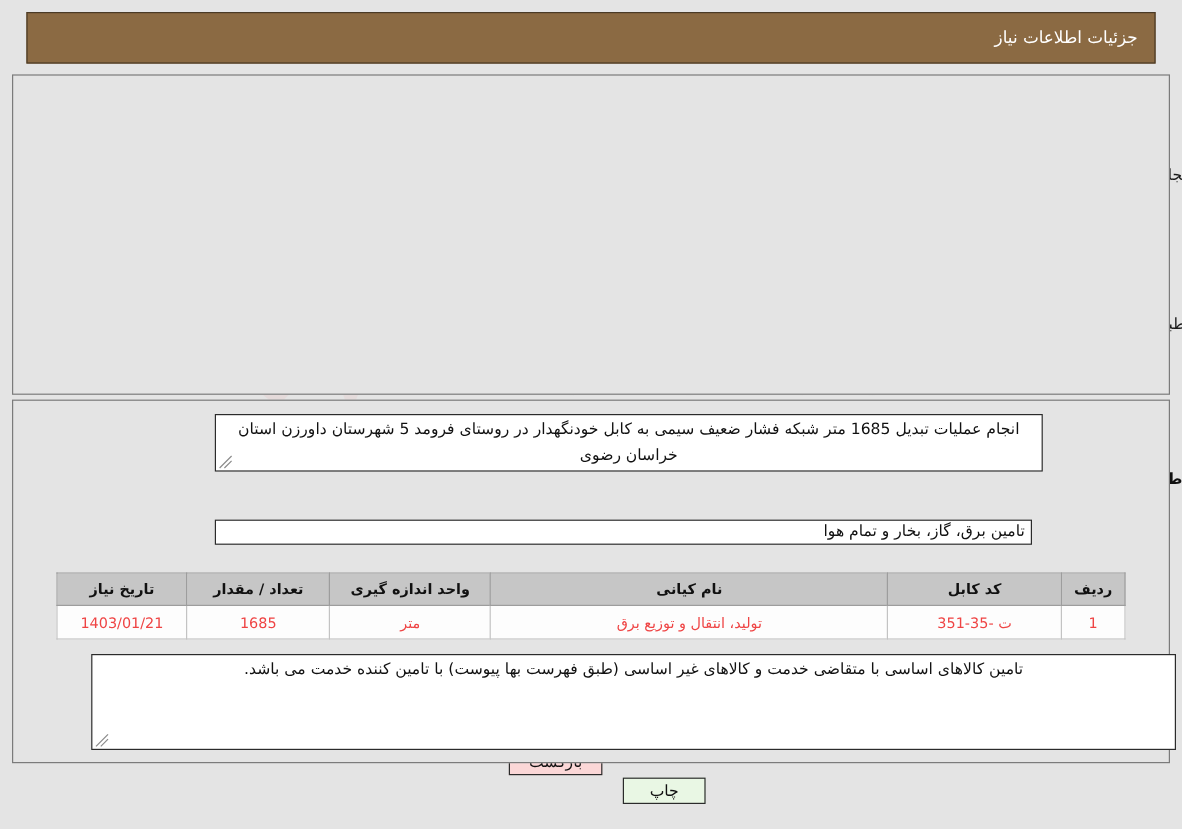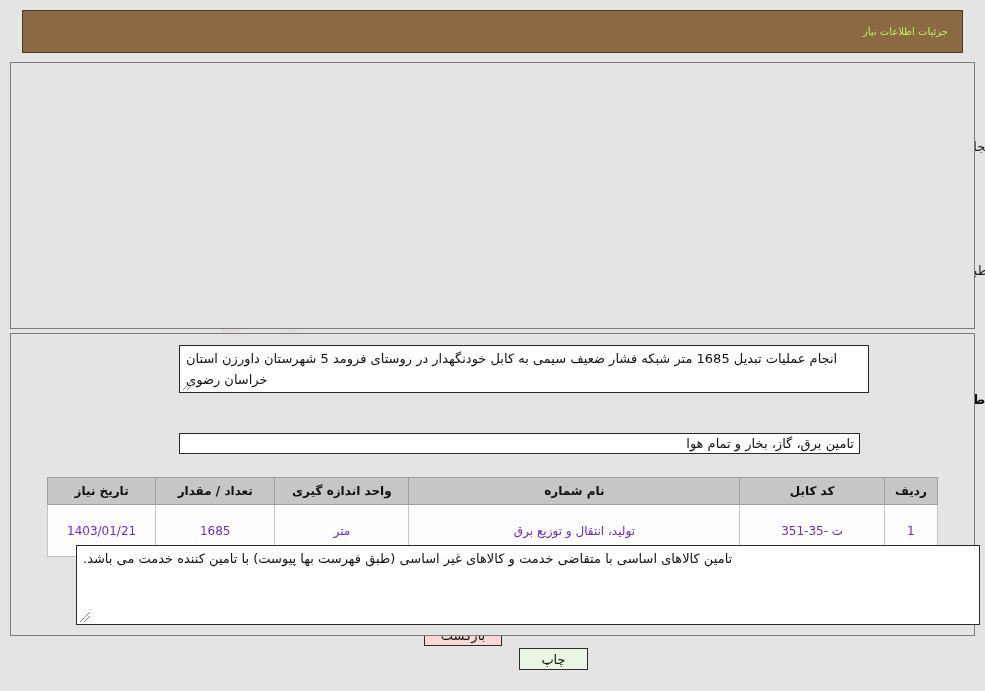--- a/index.html
+++ b/index.html
@@ -38,22 +38,22 @@
     background: #8b6a43;
     border: 1px solid #4a3a26;
     box-sizing: border-box;
     display: flex;
     align-items: center;
     justify-content: flex-start;
     padding-right: 14px;
     z-index: 10;
   }
   .header-title {
-    color: #bef264;
-    font-size: 10px;
+    color: #ffffff;
+    font-size: 14px;
     letter-spacing: 0.2px;
   }
 
   
   .panel {
     position: absolute;
     background: #e4e4e4;
     border: 1px solid #7b7b7b;
     box-sizing: border-box;
     z-index: 10;
@@ -157,21 +157,21 @@
   .ta-wrap {
     position: absolute;
     background: #ffffff;
     border: 1px solid #2b2b2b;
     box-sizing: border-box;
     padding: 3px 6px;
     font-size: 13px;
     line-height: 1.6;
     color: #111;
     overflow: hidden;
-    text-align: left;
+    text-align: center;
   }
   .ta-grip {
     position: absolute;
     left: 2px;
     bottom: 1px;
     width: 12px;
     height: 12px;
     pointer-events: none;
   }
 
@@ -205,24 +205,24 @@
     font-weight: bold;
     font-size: 12px;
     height: 26px;
     padding: 0 6px;
     text-align: center;
     white-space: nowrap;
   }
   .tbl td {
     background: #fdfdfd;
     border: 1px solid #c3c3c3;
-    color: #6d28d9;
+    color: #ef4444;
     font-size: 12px;
     height: 27px;
-    padding: 12px 6px;
+    padding: 0 6px;
     text-align: center;
     white-space: nowrap;
   }
 
   
   .btn {
     position: absolute;
     height: 22px;
     border: 1px solid #2b2b2b;
     box-sizing: border-box;
@@ -372,21 +372,21 @@
   <div class="section-label-bold" style="left:870px; top:436px;">گروه خدمت:</div>
   <div class="finput" style="position:absolute; left:179px; top:433px; width:681px; z-index:11;">
     <span>تامین برق، گاز، بخار و تمام هوا</span>
   </div>
 
   <table class="tbl" style="left:47px; top:477px; width:891px;">
     <thead>
       <tr>
         <th style="width:42px;">ردیف</th>
         <th style="width:147px;">کد کابل</th>
-        <th style="width:362px;">نام شماره</th>
+        <th style="width:362px;">نام کیانی</th>
         <th style="width:126px;margin-top:15px;">واحد اندازه گیری</th>
         <th style="width:113px;">تعداد / مقدار</th>
         <th style="width:101px;">تاریخ نیاز</th>
       </tr>
     </thead>
     <tbody>
       <tr>
         <td>1</td>
         <td>ت -35-351</td>
         <td>تولید، انتقال و توزیع برق</td>

